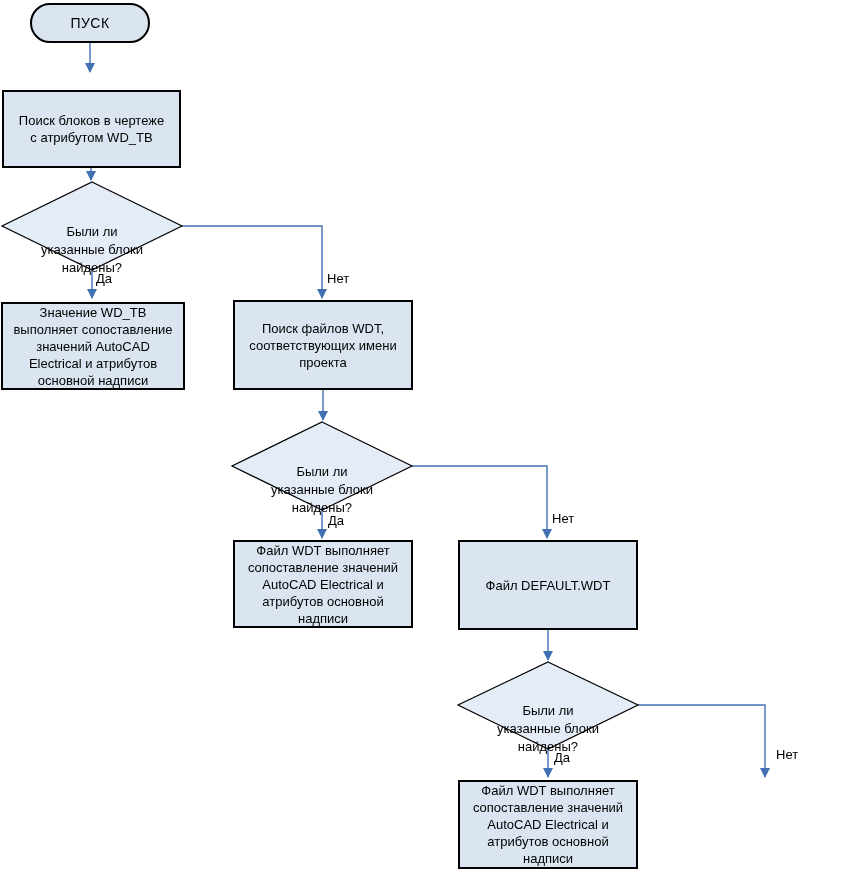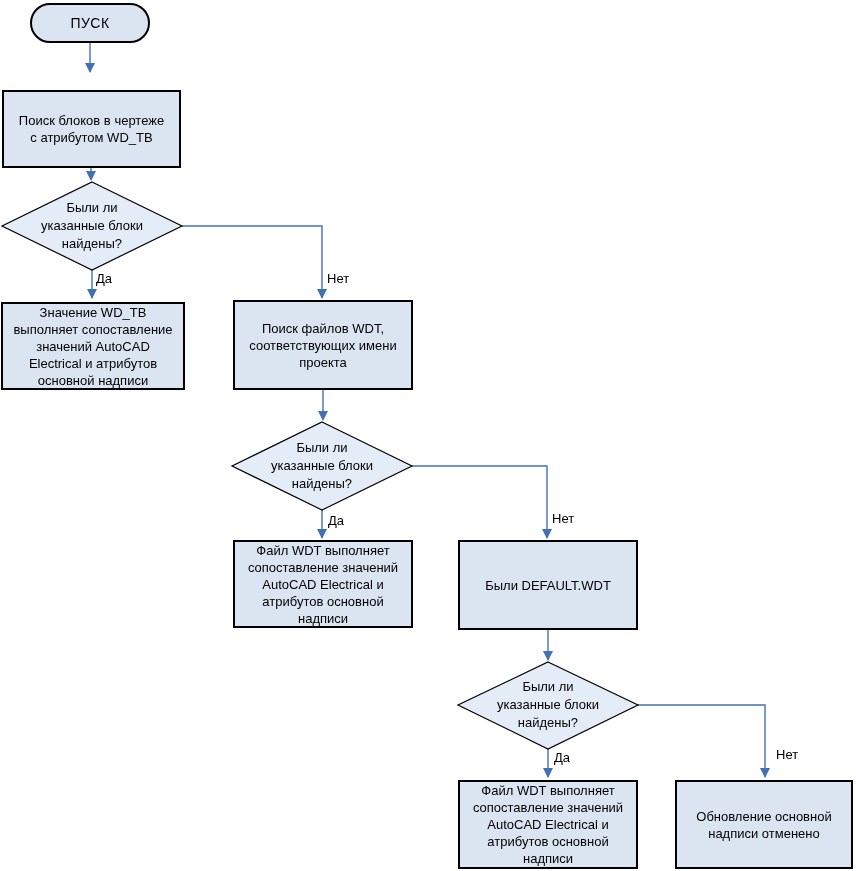--- a/index.html
+++ b/index.html
@@ -58,20 +58,21 @@
   .diamond-text{
     position:absolute;
     display:flex;
     align-items:center;
     justify-content:center;
     text-align:center;
     white-space:pre-line;
     font-size:13px;
     line-height:18px;
     color:var(--text-color,#000000);
+    margin-top:24px;
   }
   .edge-label{
     position:absolute;
     font-size:13px;
     line-height:16px;
     color:var(--text-color,#000000);
     text-align:center;
   }
 </style>
 </head>
@@ -124,34 +125,32 @@
   <div class="diamond-text" style="left:247px;top:439px;width:150px;height:54px">Были ли
 указанные блоки
 найдены?</div>
 
   <div class="shape process" style="left:233px;top:540px;width:180px;height:88px">Файл WDT выполняет
 сопоставление значений
 AutoCAD Electrical и
 атрибутов основной
 надписи</div>
 
-  <div class="shape process" style="left:458px;top:540px;width:180px;height:90px">Были DEFAULT.WDT</div>
+  <div class="shape process" style="left:458px;top:540px;width:180px;height:90px">Файл DEFAULT.WDT</div>
 
   <div class="diamond-text" style="left:473px;top:678px;width:150px;height:54px">Были ли
 указанные блоки
 найдены?</div>
 
   <div class="shape process" style="left:458px;top:780px;width:180px;height:89px">Файл WDT выполняет
 сопоставление значений
 AutoCAD Electrical и
 атрибутов основной
 надписи</div>
 
-  <div class="shape process" style="left:675px;top:780px;width:178px;height:89px">Обновление основной
-надписи отменено</div>
 
   <div class="edge-label" style="left:96px;top:271px">Да</div>
   <div class="edge-label" style="left:327px;top:271px">Нет</div>
   <div class="edge-label" style="left:328px;top:513px">Да</div>
   <div class="edge-label" style="left:552px;top:511px">Нет</div>
   <div class="edge-label" style="left:554px;top:750px">Да</div>
   <div class="edge-label" style="left:776px;top:747px">Нет</div>
 
 </div>
 

